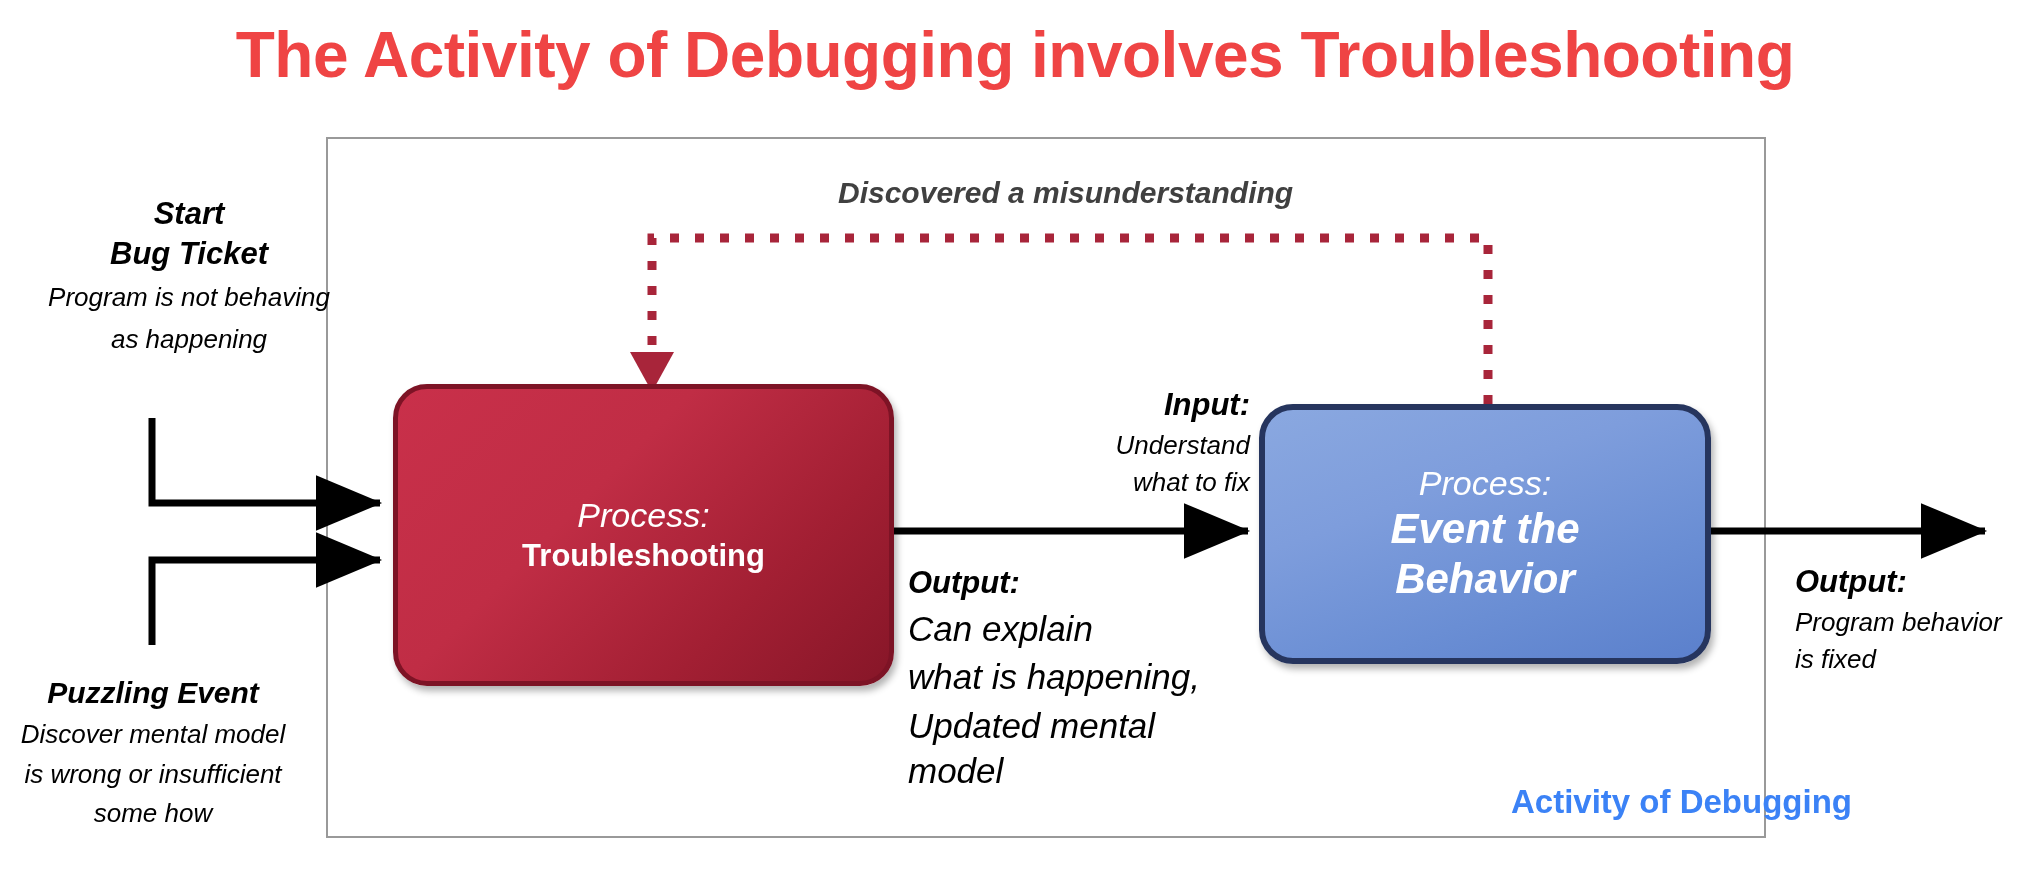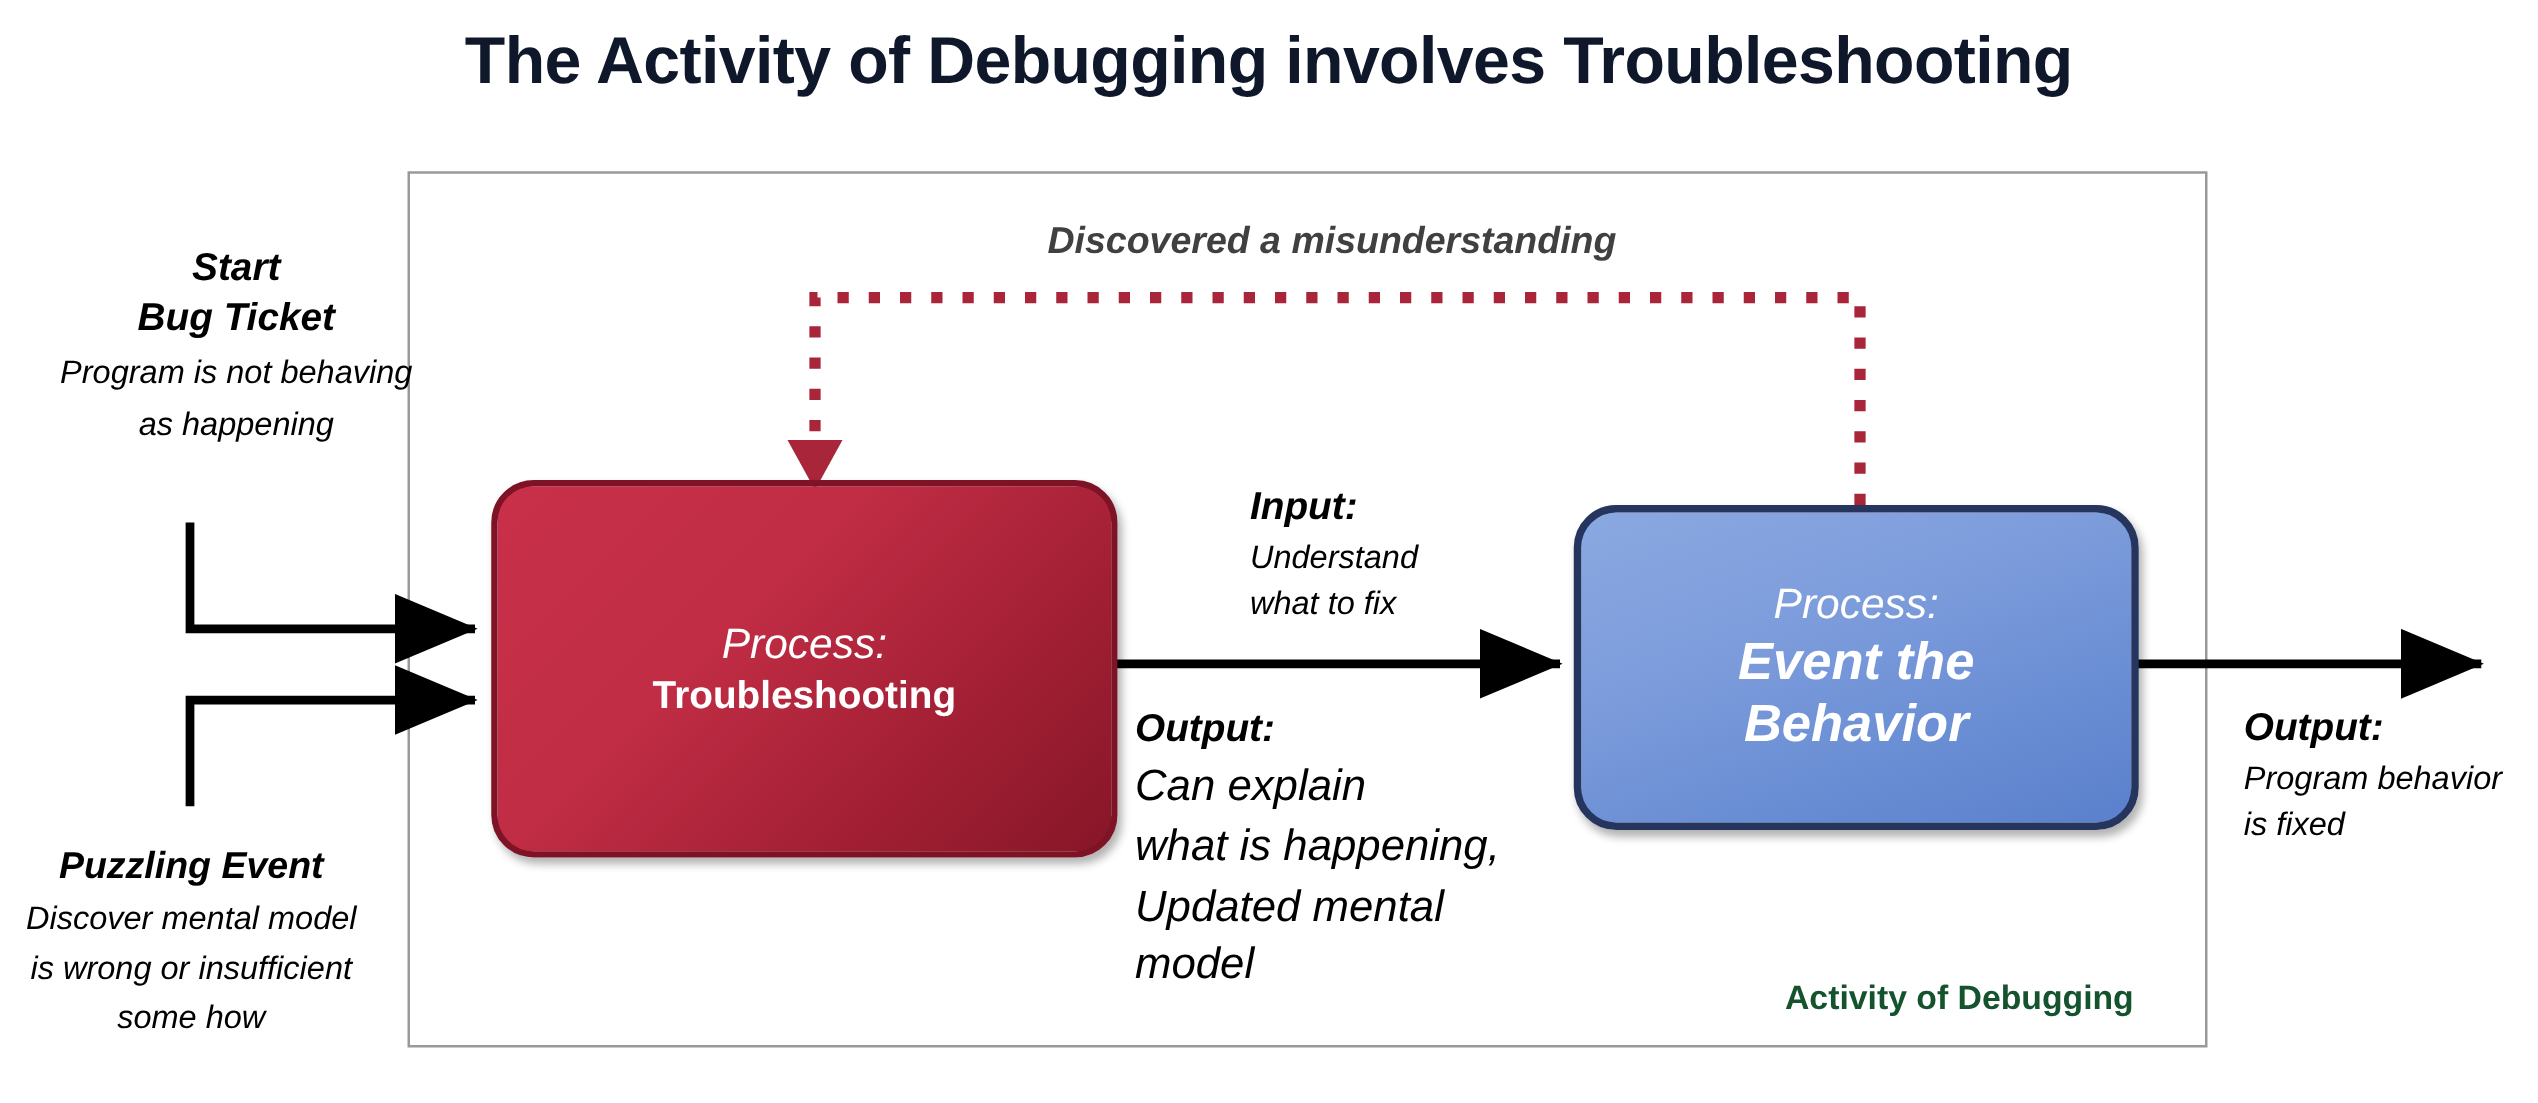--- a/index.html
+++ b/index.html
@@ -19,44 +19,44 @@
     overflow: hidden;
   }
 
   
   .title {
     position: absolute;
     left: 0;
     top: 18px;
     width: 2030px;
     text-align: center;
-    font-size: 53px;
+    font-size: 64px;
     font-weight: bold;
     letter-spacing: -0.5px;
-    color: #0f172a;
+    color: #ef4444;
   }
 
   
   .frame {
     position: absolute;
     left: 326px;
     top: 137px;
     width: 1440px;
     height: 701px;
     border: 2px solid #999999;
     box-sizing: border-box;
     background: transparent;
   }
   .activity-caption {
     position: absolute;
-    left: 1428px;
+    left: 1511px;
     top: 783px;
-    font-size: 27px;
-    font-weight: bold;
-    color: #14532d;
+    font-size: 33px;
+    font-weight: bold;
+    color: #3b82f6;
     white-space: nowrap;
   }
 
   
   .procbox {
     position: absolute;
     box-sizing: border-box;
     border-radius: 34px;
     display: flex;
     flex-direction: column;
@@ -137,20 +137,21 @@
     width: 306px;
     text-align: center;
   }
   .puzzle-block .hd { font-size: 30px; }
   .puzzle-block .bd { font-size: 26px; margin-top: 6px; }
 
   .input-block {
     left: 1000px;
     top: 385px;
     width: 250px;
+    text-align: right;
   }
   .input-block .hd { font-size: 31px; }
   .input-block .bd { font-size: 26px; margin-top: 4px; }
 
   .output-mid-block {
     left: 908px;
     top: 563px;
     width: 330px;
     text-align: left;
   }

